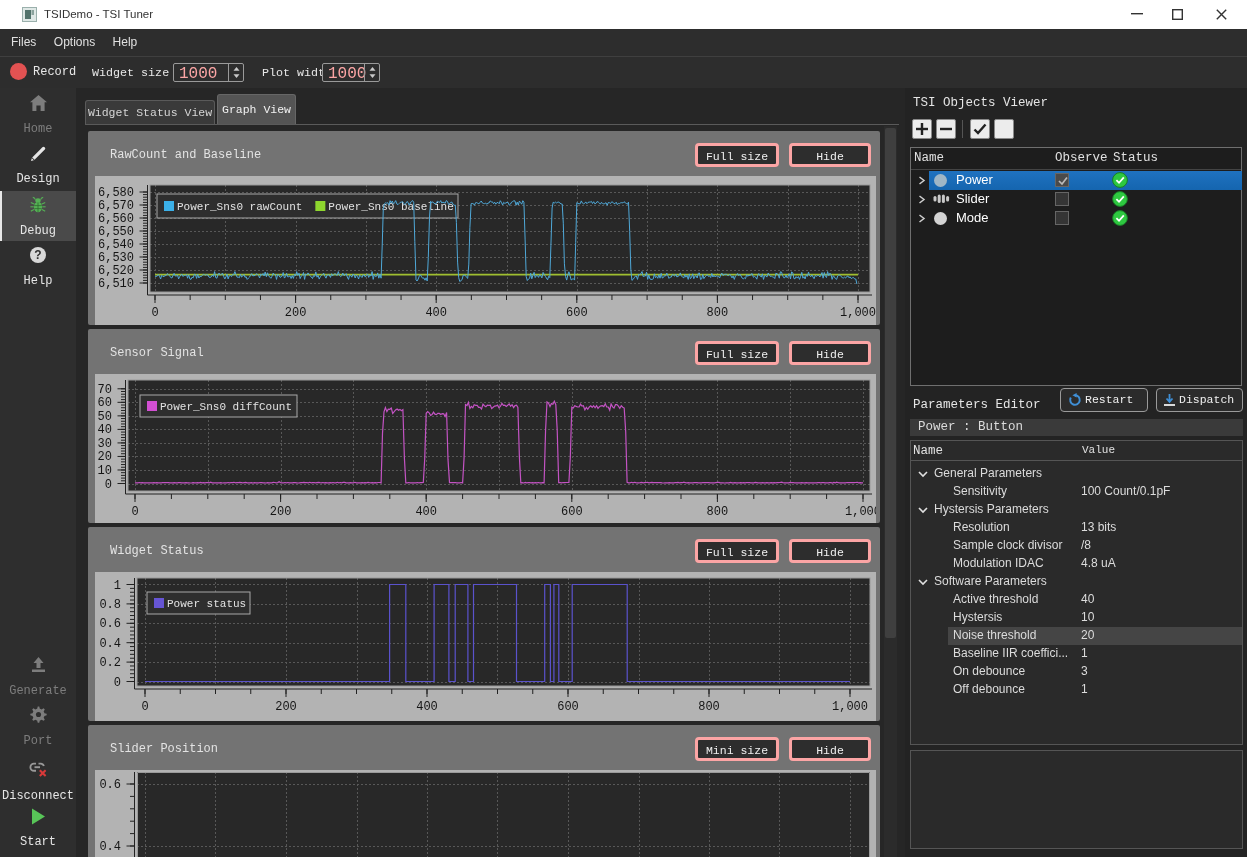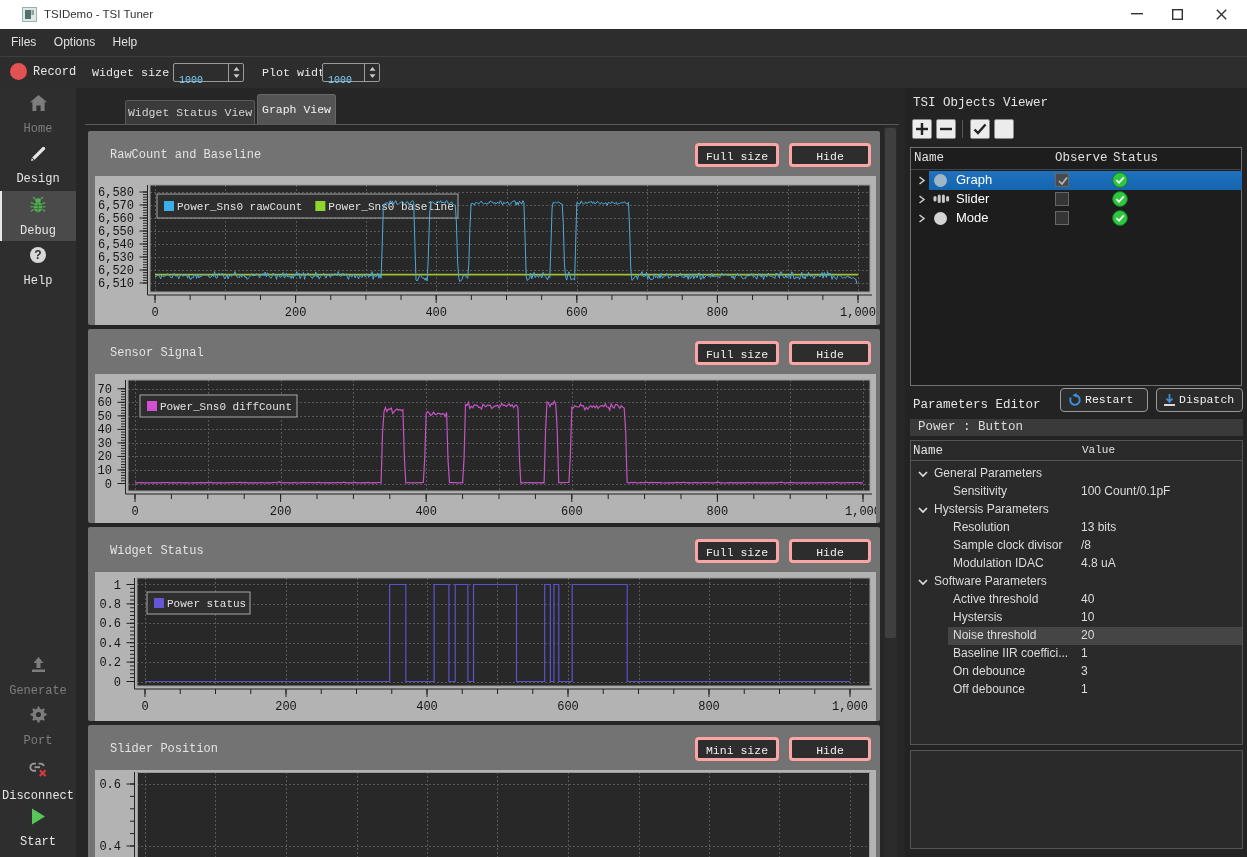--- a/index.html
+++ b/index.html
@@ -10,29 +10,29 @@
 .sl { position:absolute; left:0; width:76px; text-align:center; font-size:12px; }
 .pr { position:absolute; top:1px; font-size:12px; color:#dcdcdc; white-space:nowrap; }
 .titlebar { position:absolute; left:0; top:0; width:1247px; height:29px; background:#ffffff; }
 .menubar { position:absolute; left:0; top:29px; width:1247px; height:28px; background:#2d2d2d;
             border-bottom:1px solid #3f3f3f; }
 .menubar span { display:inline-block; font-size:12px; color:#e0e0e0; line-height:27px; }
 .toolbar { position:absolute; left:0; top:57px; width:1247px; height:31px; background:#2d2d2d; }
 .sidebar { position:absolute; left:0; top:88px; width:76px; height:769px; background:#2e2e2e; }
 .center { position:absolute; left:76px; top:88px; width:829px; height:769px; background:#262626; }
 .rpanel { position:absolute; left:905px; top:88px; width:342px; height:769px; background:#232323; }
-.tab { position:absolute; font-family:"Liberation Mono", monospace; font-size:11.5px; text-align:center; white-space:nowrap;margin-left:40px; }
+.tab { position:absolute; font-family:"Liberation Mono", monospace; font-size:11.5px; text-align:center; white-space:nowrap; }
 .grp { position:absolute; left:88px; width:792px; height:194px; background:#737373; border-radius:2px; }
 .gtitle { position:absolute; left:22px; top:17px; font-family:"Liberation Mono", monospace; font-size:12px; color:#e3e3e3; }
 .gbtn { position:absolute; top:12px; width:84px; height:24px; background:#2d2d2d;
          border:3px solid #fca5a5; border-radius:4px; color:#efefef;
          font-family:"Liberation Mono", monospace; font-size:11.5px; text-align:center; line-height:22px; }
 .chartbox { position:absolute; left:7px; top:45px; width:781px; overflow:hidden; }
 .spin { position:absolute; top:6px; height:19px; border:1px solid #9a9a9a; border-radius:2px; background:#2d2d2d; }
-.spinval { position:absolute; left:5px; top:11px; font-family:"Liberation Mono", monospace; font-size:10px; color:#7dd3fc; }
+.spinval { position:absolute; left:5px; top:1px; font-family:"Liberation Mono", monospace; font-size:16px; color:#fca5a5; }
 .spinarr { position:absolute; right:0; top:0; width:15px; height:17px; border-left:1px solid #9a9a9a; line-height:0; }
 .tlabel { position:absolute; top:9px; font-family:"Liberation Mono", monospace; font-size:11.7px; color:#e8e8e8; }
 </style></head>
 <body>
 
 <div class="titlebar">
   <svg style="position:absolute;left:22px;top:7px;" width="15" height="15" viewBox="0 0 15 15">
       <rect x="0.5" y="0.5" width="14" height="14" fill="#dfe8e6" stroke="#9ab0ac"></rect>
       <rect x="3" y="3" width="6" height="9" fill="#51726b"></rect>
       <rect x="9.5" y="3" width="2.5" height="5" fill="#8aa29c"></rect>
@@ -567,21 +567,21 @@
     <div class="mono" style="position:absolute;left:202px;top:3px;font-size:12.5px;color:#e0e0e0;">Status</div>
     <div style="position:absolute;left:0;top:21px;width:100%;border-top:1px solid #444;"></div>
     <div style="position:absolute;left:1px;top:23px;width:330px;height:19px;">
         <div style="position:absolute;left:17px;top:0;right:0;height:19px;background:linear-gradient(#1f72c0,#1565af);"></div>
 <div style="position:absolute;left:6px;top:5px;line-height:0;"><svg width="8" height="9" viewBox="0 0 8 9">
             <path d="M1.5 1 L6 4.5 L1.5 8" stroke="#cfcfcf" stroke-width="1.5" fill="none"></path>
           </svg></div>
 <div style="position:absolute;left:21px;top:2px;line-height:0;"><svg width="15" height="15" viewBox="0 0 15 15">
             <circle cx="7.5" cy="7.5" r="6.5" fill="#9fb6c6"></circle>
           </svg></div>
-<div class="sans" style="position:absolute;left:44px;top:1px;font-size:13px;color:#fff;">Graph</div>
+<div class="sans" style="position:absolute;left:44px;top:1px;font-size:13px;color:#fff;">Power</div>
 <div style="position:absolute;left:143px;top:2px;width:14px;height:14px;background:#4a4a4a;border:1px solid #666;"><svg width="14" height="14" viewBox="0 0 14 14">
             <path d="M3 7 L6 10 L11 3.6" stroke="#b9b9b9" stroke-width="1.7" fill="none"></path>
           </svg></div>
 <div style="position:absolute;left:200px;top:1px;line-height:0;"><svg width="16" height="16" viewBox="0 0 16 16">
             <circle cx="8" cy="8" r="7.4" fill="#2ec840" stroke="#1a7a28" stroke-width="1"></circle>
             <path d="M4.4 8.2 L7 10.8 L11.8 5.4" stroke="#fff" stroke-width="1.8" fill="none"></path>
           </svg></div>
 </div>
       <div style="position:absolute;left:1px;top:42px;width:330px;height:19px;">
 <div style="position:absolute;left:6px;top:5px;line-height:0;"><svg width="8" height="9" viewBox="0 0 8 9">

